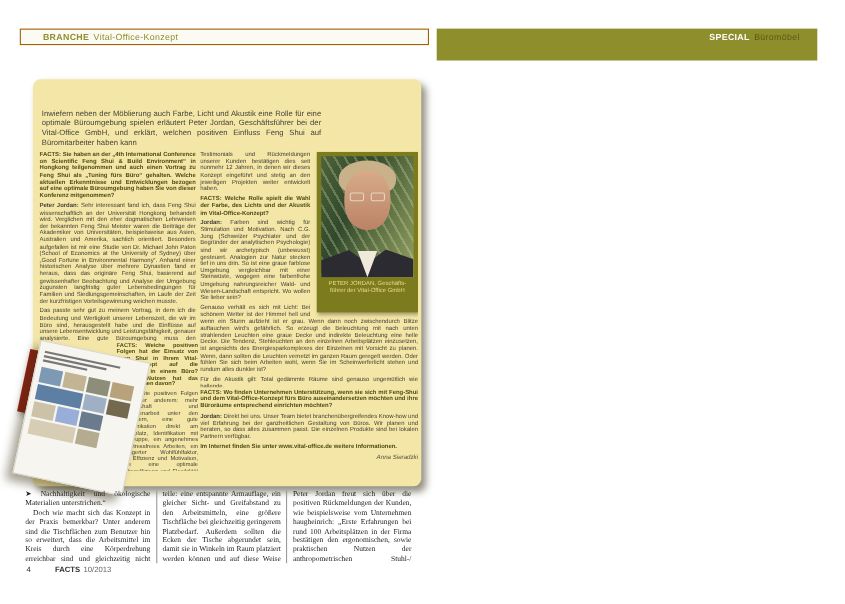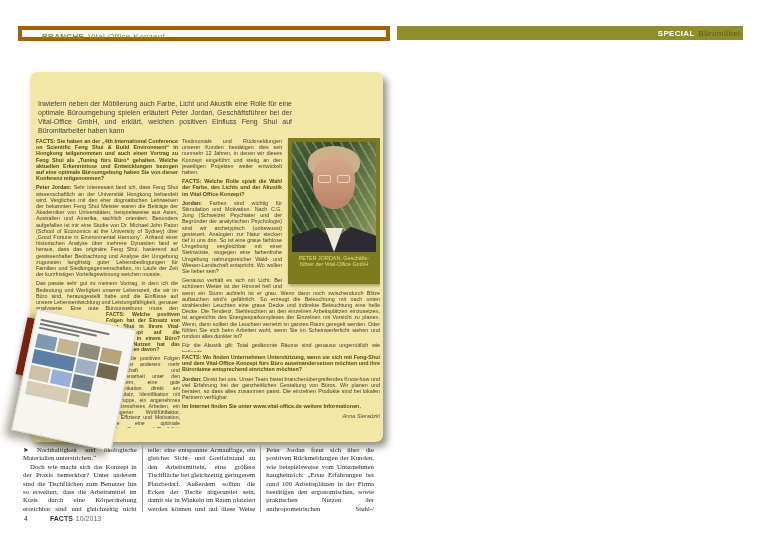--- a/index.html
+++ b/index.html
@@ -4,28 +4,28 @@
 <style>
   * { margin:0; padding:0; box-sizing:border-box; }
   html,body { background:#ffffff; }
   .spread {
     position:relative; width:768px; height:549px; background:#ffffff;
     font-family:"Liberation Sans", sans-serif; overflow:hidden;
   }
   
   .hdr-left {
     position:absolute; left:18px; top:26px; width:372px; height:15px;
-    background:#fbfbf3; border:4px solid #a16207; color:#8e8e2d;
+    background:#fbfbf3; border:1px solid #a16207; color:#8e8e2d;
     font-size:8px; line-height:13px; padding-left:20px; letter-spacing:.3px;
   }
   .hdr-left b { font-weight:bold; margin-right:4px; }
   .hdr-right {
-    position:absolute; left:397px; top:26px; width:346px; height:14px;
+    position:absolute; left:397px; top:26px; width:346px; height:29px;
     background:#8e8e2d; color:#ffffff; font-size:8px; line-height:15px;
-    text-align:right; padding-right:3px; letter-spacing:.3px;
+    text-align:right; padding-right:16px; letter-spacing:.3px;
   }
   .hdr-right b { font-weight:bold; color:#ffffff; margin-right:4px; }
   .hdr-right span { color:#5c5c12; }
   
   .panel {
     position:absolute; left:30px; top:72px; width:353px; height:370px;
     background:#f3e6a6; border-radius:7px;
     box-shadow:4px 5px 7px rgba(40,35,10,.5);
   }
   .interview-tag {

